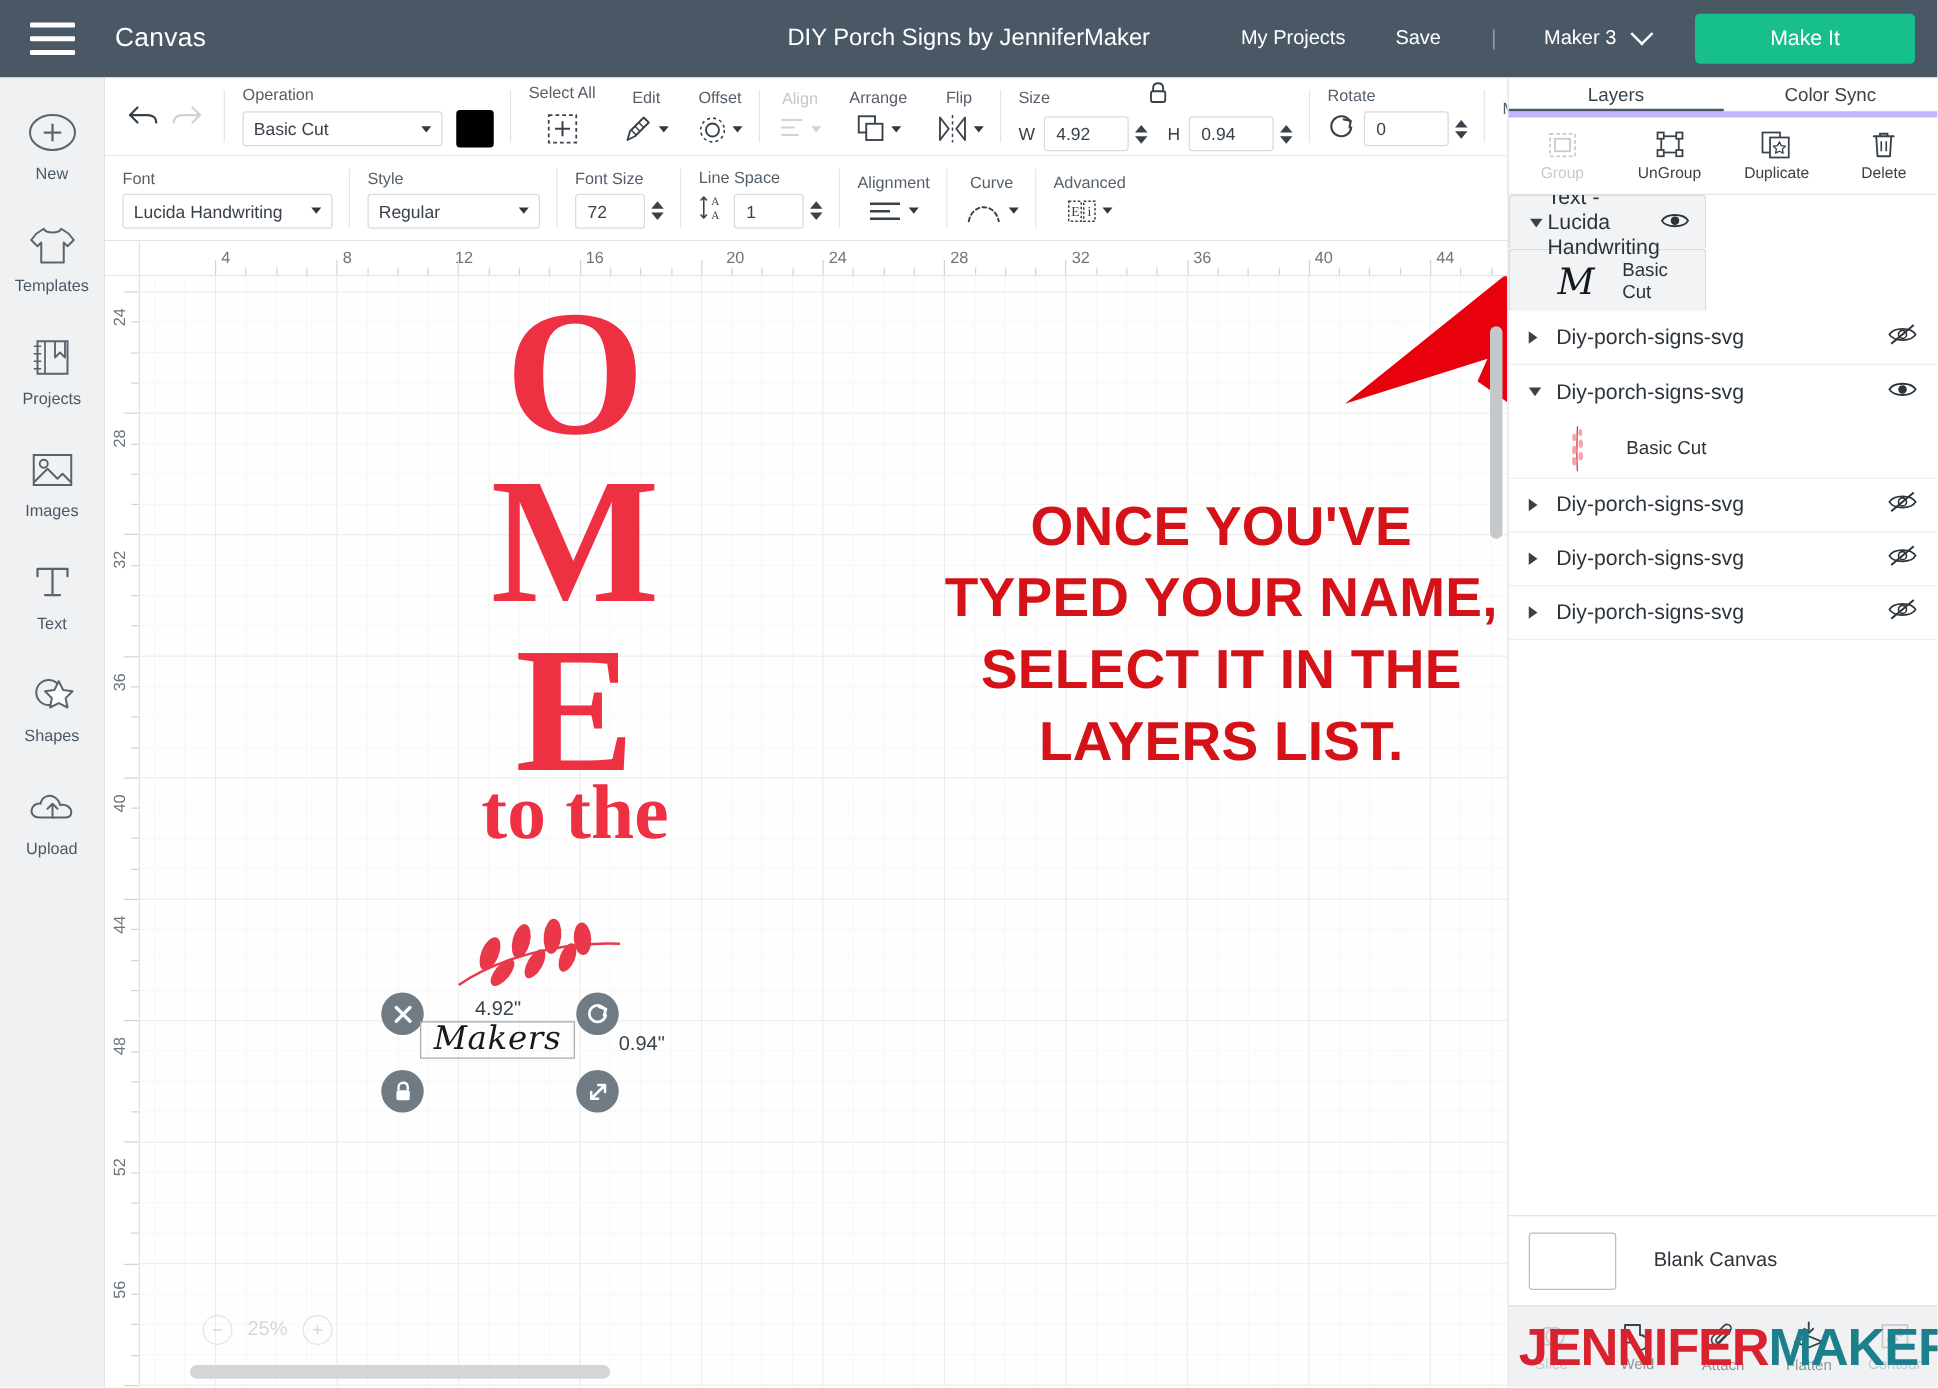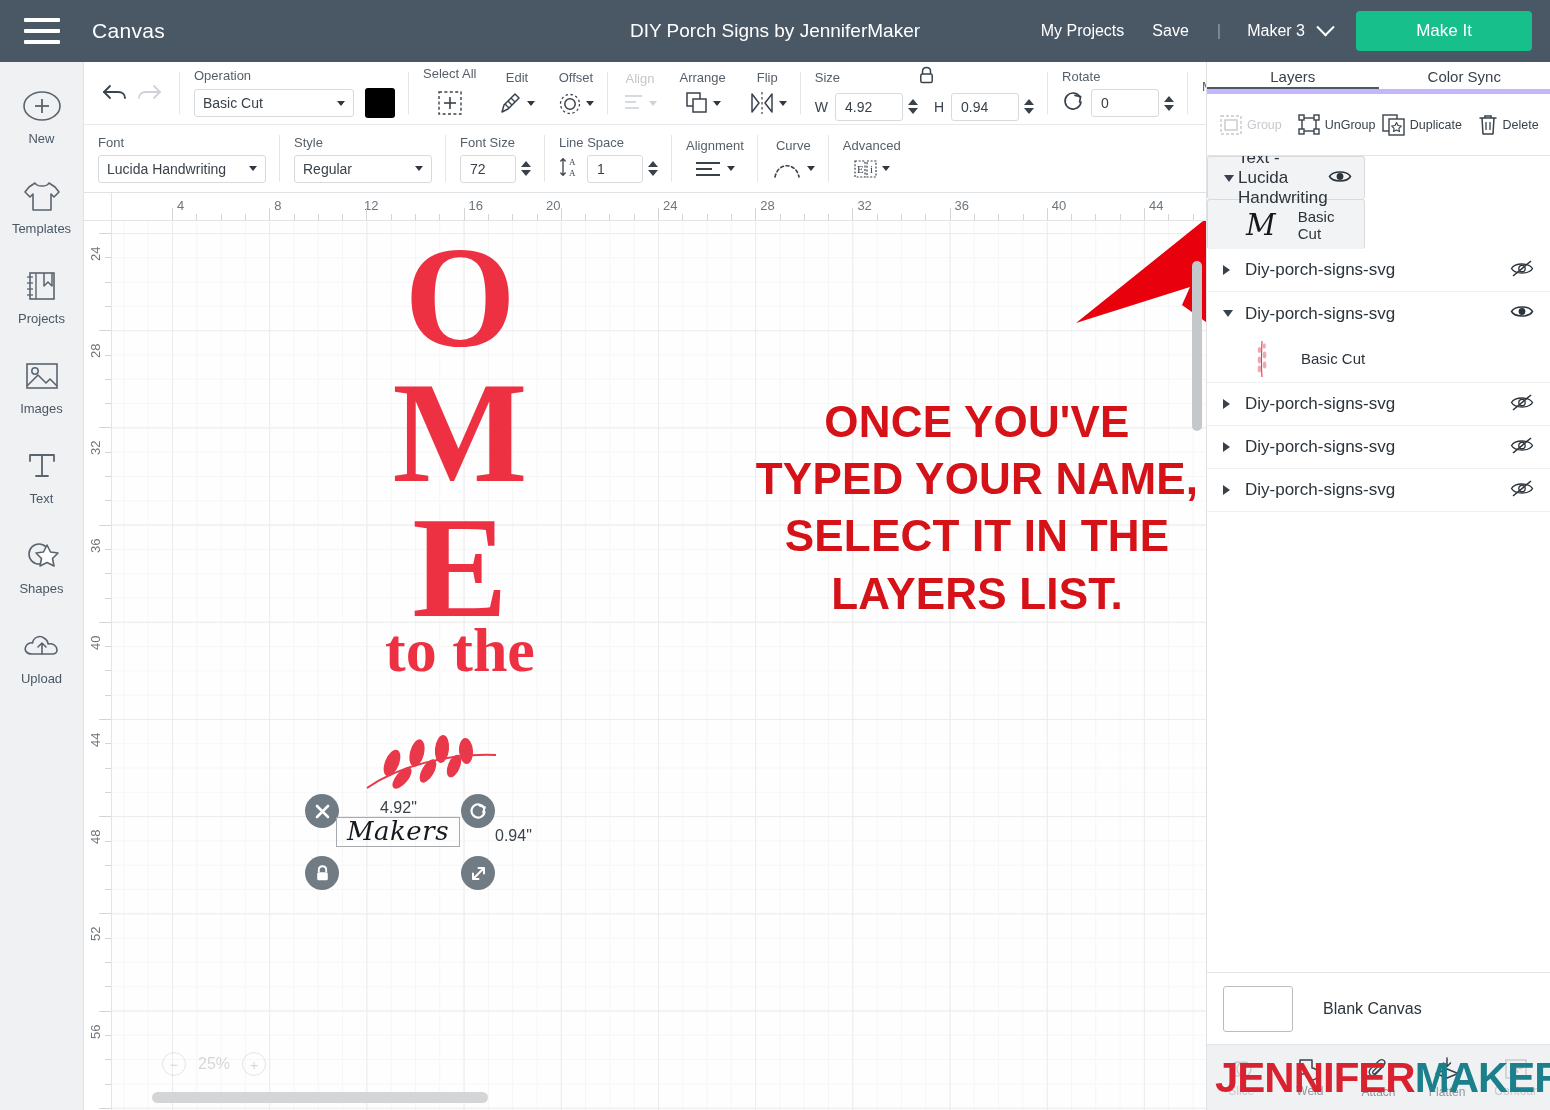--- a/index.html
+++ b/index.html
@@ -14,21 +14,21 @@
   .topbar {
     position: absolute; left: 0; top: 0; width: 1550px; height: 62px;
     background: #4a5866; display: flex; align-items: center;
   }
   .hamburger { width: 36px; height: 26px; margin-left: 24px; display: flex;
     flex-direction: column; justify-content: space-between; cursor: pointer; }
   .hamburger i { display: block; height: 4px; background: #fff; border-radius: 1px; width: 100%; }
   .tb-canvas { color: #fff; font-size: 21px; margin-left: 32px; letter-spacing: .3px; }
   .tb-title { position: absolute; left: 0; right: 0; text-align: center;
     color: #fff; font-size: 19px; pointer-events: none; }
-  .tb-right { margin-left: auto; display: flex; align-items: center; gap: 0; padding-right: 18px; }
+  .tb-right { margin-left: auto; display: flex; align-items: center; gap: 12px; padding-right: 18px; }
   .tb-link { color: #fff; font-size: 16px; margin-right: 28px; cursor: pointer; white-space: nowrap; }
   .tb-sep { color: #8e9aa5; font-size: 17px; margin-right: 26px; }
   .tb-machine { color: #fff; font-size: 16px; display: flex; align-items: center; gap: 14px;
     margin-right: 24px; cursor: pointer; white-space: nowrap; }
   .chev { width: 13px; height: 13px; border-right: 2px solid #fff; border-bottom: 2px solid #fff;
     transform: rotate(45deg) translate(-3px,-3px); }
   .makeit { background: #17c08a; color: #fff; font-size: 17px; width: 176px; height: 40px;
     border: none; border-radius: 4px; cursor: pointer; font-family: inherit; }
 
   
@@ -140,21 +140,21 @@
     background: #c5c8cb; border-radius: 6px; cursor: pointer; }
 
   
   .rpanel { position: absolute; right: 0; top: 62px; width: 344px; bottom: 0;
     background: #fff; border-left: 1px solid #dfe1e3; display: flex; flex-direction: column; }
   .rtabs { display: flex; height: 32px; border-bottom: 5px solid #c4b5fd; }
   .rtab { flex: 1; text-align: center; font-size: 15px; color: #39424b; cursor: pointer;
     line-height: 30px; }
   .rtab.active { border-bottom: 2px solid #4a5866; font-weight: 400; }
   .racts { display: flex; height: 62px; border-bottom: 1px solid #e2e4e6; }
-  .ract { flex: 1; display: flex; flex-direction: row; align-items: center;
+  .ract { flex: 1; display: flex; flex-direction: column; align-items: center;
     justify-content: center; gap: 3px; cursor: pointer; }
   .ract .lb { font-size: 12.5px; color: #39424b; }
   .ract.disabled .lb { color: #c6cace; }
   .layers { flex: 1; overflow: hidden; }
   .lrow { display: flex; align-items: center; height: 43px; padding: 0 16px;
     border-bottom: 1px solid #eef0f1; cursor: pointer; }
   .lrow.sel { background: #f2f3f4; border-bottom: none; }
   .larrow { width: 18px; font-size: 0; display: flex; align-items: center; }
   .tri-r { width: 0; height: 0; border-top: 5px solid transparent; border-bottom: 5px solid transparent;
     border-left: 7px solid #39424b; }
@@ -564,21 +564,21 @@
         <div class="rh-lab" style="left: 252px;">12</div>
         <div class="rh-tick" style="left: 254.4px; height: 12px;"></div>
         <div class="rh-tick" style="left: 278.7px; height: 6px;"></div>
         <div class="rh-tick" style="left: 303px; height: 6px;"></div>
         <div class="rh-tick" style="left: 327.3px; height: 6px;"></div>
         <div class="rh-lab" style="left: 356.6px;">16</div>
         <div class="rh-tick" style="left: 351.6px; height: 12px;"></div>
         <div class="rh-tick" style="left: 375.9px; height: 6px;"></div>
         <div class="rh-tick" style="left: 400.2px; height: 6px;"></div>
         <div class="rh-tick" style="left: 424.5px; height: 6px;"></div>
-        <div class="rh-lab" style="left: 434px;">20</div>
+        <div class="rh-lab" style="left: 469px;">20</div>
         <div class="rh-tick" style="left: 448.8px; height: 12px;"></div>
         <div class="rh-tick" style="left: 473.1px; height: 6px;"></div>
         <div class="rh-tick" style="left: 497.4px; height: 6px;"></div>
         <div class="rh-tick" style="left: 521.7px; height: 6px;"></div>
         <div class="rh-lab" style="left: 551px;">24</div>
         <div class="rh-tick" style="left: 546px; height: 12px;"></div>
         <div class="rh-tick" style="left: 570.3px; height: 6px;"></div>
         <div class="rh-tick" style="left: 594.6px; height: 6px;"></div>
         <div class="rh-tick" style="left: 618.9px; height: 6px;"></div>
         <div class="rh-lab" style="left: 648.2px;">28</div>

